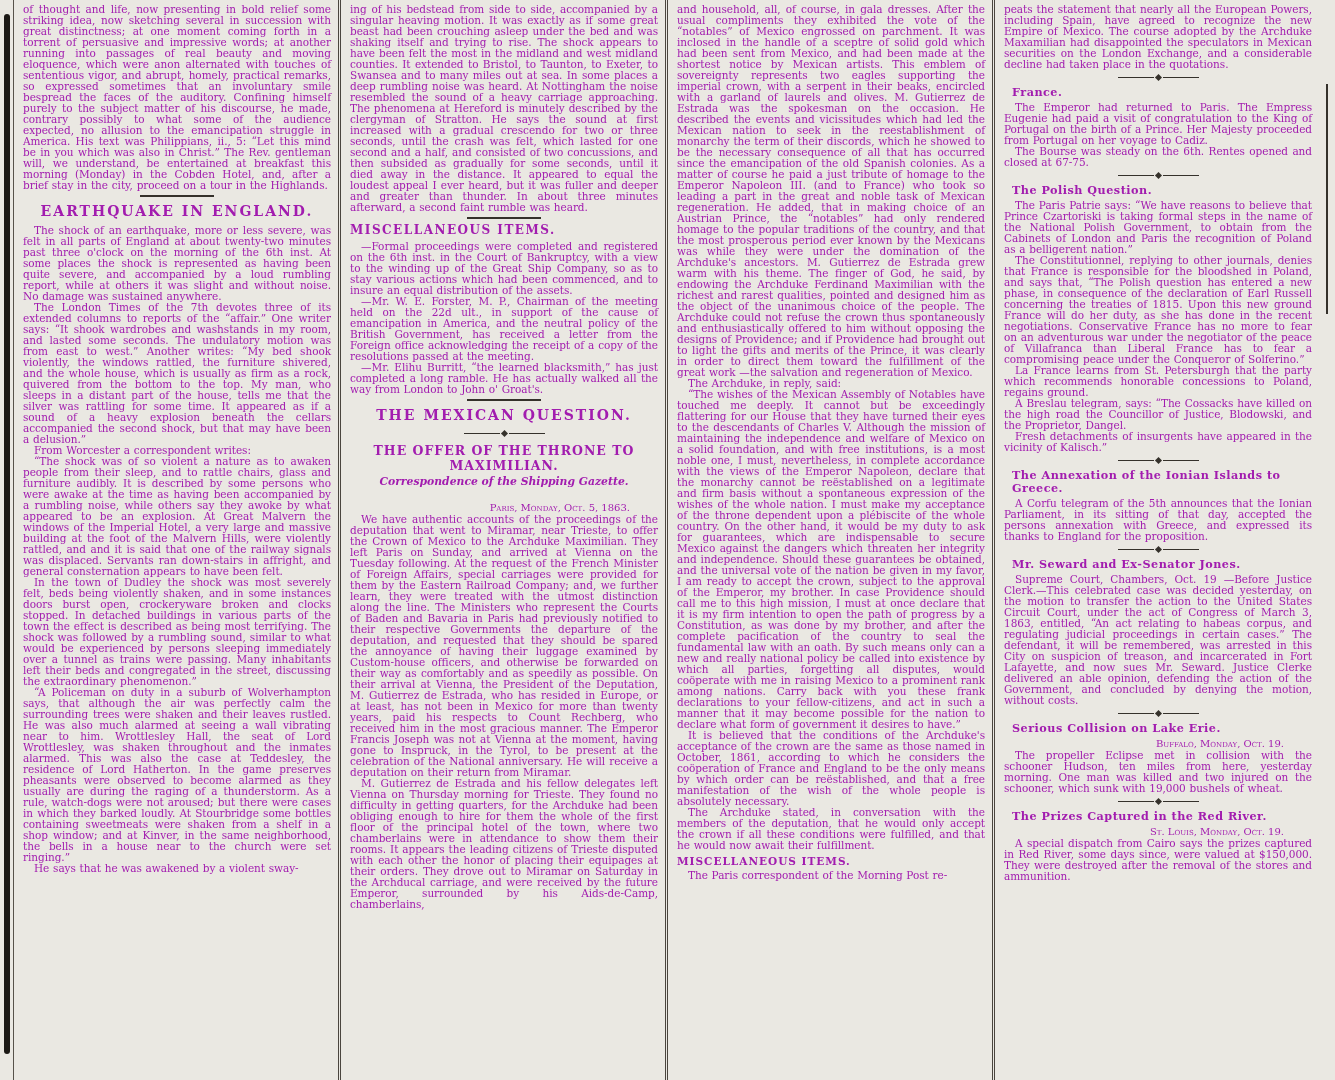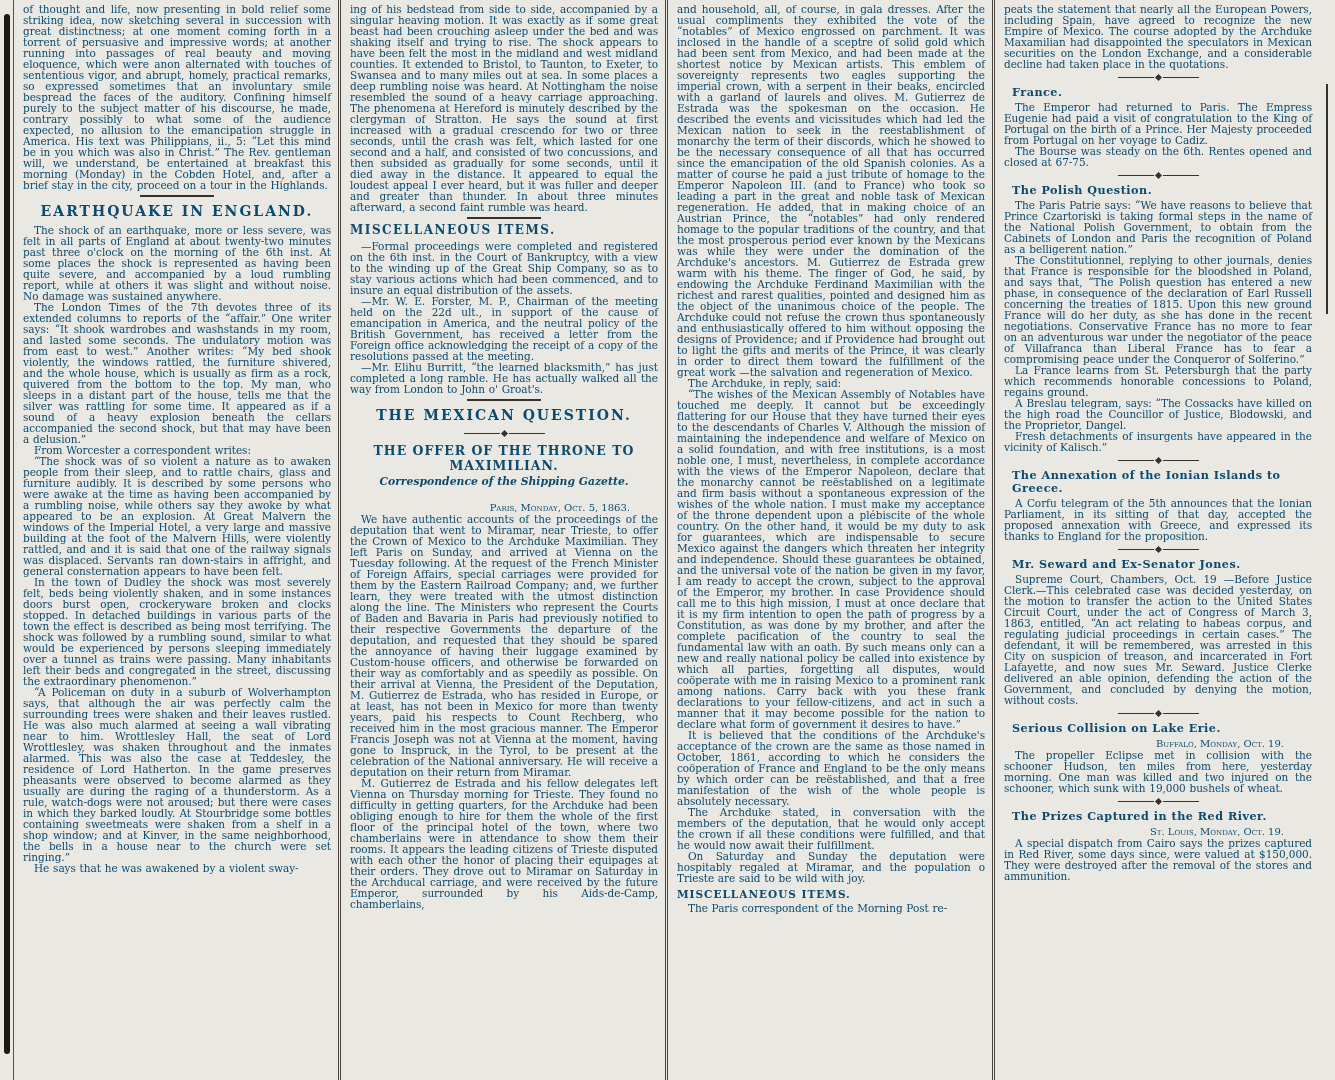--- a/index.html
+++ b/index.html
@@ -86,21 +86,21 @@
   .orn {
     display: flex; align-items: center; justify-content: center;
     gap: 2px; height: 9px; margin: 3px auto 3px;
   }
   .orn-line { width: 36px; height: 1.3px; background: #35312b; }
   .orn-diamond { width: 5px; height: 5px; background: #35312b; transform: rotate(45deg); }
 </style>
 </head>
 <body style="background: rgb(234, 232, 226);">
 
-<div class="scan" style="color: #0c4a6e;">
+<div class="scan" style="color: #a21caf;">
   <div class="edge-bar"></div>
   <div class="edge-right"></div>
   <div class="page">
       <div class="col">
         <div class="p pc">of thought and life, now presenting in bold relief some striking idea, now sketching several in succession with great distinctness; at one moment coming forth in a torrent of persuasive and impressive words; at another running into passages of real beauty and moving eloquence, which were anon alternated with touches of sententious vigor, and abrupt, homely, practical remarks, so expressed sometimes that an involuntary smile bespread the faces of the auditory. Confining himself purely to the subject matter of his discourse, he made, contrary possibly to what some of the audience expected, no allusion to the emancipation struggle in America. His text was Philippians, ii., 5: “Let this mind be in you which was also in Christ.” The Rev. gentleman will, we understand, be entertained at breakfast this morning (Monday) in the Cobden Hotel, and, after a brief stay in the city, proceed on a tour in the Highlands.</div>
         <div class="rule"></div>
         <div class="headline">EARTHQUAKE IN ENGLAND.</div>
         <div class="p">The shock of an earthquake, more or less severe, was felt in all parts of England at about twenty-two minutes past three o'clock on the morning of the 6th inst. At some places the shock is represented as having been quite severe, and accompanied by a loud rumbling report, while at others it was slight and without noise. No damage was sustained anywhere.</div>
         <div class="p">The London Times of the 7th devotes three of its extended columns to reports of the “affair.” One writer says: “It shook wardrobes and washstands in my room, and lasted some seconds. The undulatory motion was from east to west.” Another writes: “My bed shook violently, the windows rattled, the furniture shivered, and the whole house, which is usually as firm as a rock, quivered from the bottom to the top. My man, who sleeps in a distant part of the house, tells me that the silver was rattling for some time. It appeared as if a sound of a heavy explosion beneath the cellars accompanied the second shock, but that may have been a delusion.”</div>
         <div class="p">From Worcester a correspondent writes:</div>
@@ -128,21 +128,20 @@
         <div class="dateline">Paris, Monday, Oct. 5, 1863.</div>
         <div class="p">We have authentic accounts of the proceedings of the deputation that went to Miramar, near Trieste, to offer the Crown of Mexico to the Archduke Maximilian. They left Paris on Sunday, and arrived at Vienna on the Tuesday following. At the request of the French Minister of Foreign Affairs, special carriages were provided for them by the Eastern Railroad Company; and, we further learn, they were treated with the utmost distinction along the line. The Ministers who represent the Courts of Baden and Bavaria in Paris had previously notified to their respective Governments the departure of the deputation, and requested that they should be spared the annoyance of having their luggage examined by Custom-house officers, and otherwise be forwarded on their way as comfortably and as speedily as possible. On their arrival at Vienna, the President of the Deputation, M. Gutierrez de Estrada, who has resided in Europe, or at least, has not been in Mexico for more than twenty years, paid his respects to Count Rechberg, who received him in the most gracious manner. The Emperor Francis Joseph was not at Vienna at the moment, having gone to Inspruck, in the Tyrol, to be present at the celebration of the National anniversary. He will receive a deputation on their return from Miramar.</div>
         <div class="p">M. Gutierrez de Estrada and his fellow delegates left Vienna on Thursday morning for Trieste. They found no difficulty in getting quarters, for the Archduke had been obliging enough to hire for them the whole of the first floor of the principal hotel of the town, where two chamberlains were in attendance to show them their rooms. It appears the leading citizens of Trieste disputed with each other the honor of placing their equipages at their orders. They drove out to Miramar on Saturday in the Archducal carriage, and were received by the future Emperor, surrounded by his Aids-de-Camp, chamberlains,</div>
       </div>
       <div class="col">
         <div class="p pc">and household, all, of course, in gala dresses. After the usual compliments they exhibited the vote of the “notables” of Mexico engrossed on parchment. It was inclosed in the handle of a sceptre of solid gold which had been sent from Mexico, and had been made at the shortest notice by Mexican artists. This emblem of sovereignty represents two eagles supporting the imperial crown, with a serpent in their beaks, encircled with a garland of laurels and olives. M. Gutierrez de Estrada was the spokesman on the occasion. He described the events and vicissitudes which had led the Mexican nation to seek in the reestablishment of monarchy the term of their discords, which he showed to be the necessary consequence of all that has occurred since the emancipation of the old Spanish colonies. As a matter of course he paid a just tribute of homage to the Emperor Napoleon III. (and to France) who took so leading a part in the great and noble task of Mexican regeneration. He added, that in making choice of an Austrian Prince, the “notables” had only rendered homage to the popular traditions of the country, and that the most prosperous period ever known by the Mexicans was while they were under the domination of the Archduke's ancestors. M. Gutierrez de Estrada grew warm with his theme. The finger of God, he said, by endowing the Archduke Ferdinand Maximilian with the richest and rarest qualities, pointed and designed him as the object of the unanimous choice of the people. The Archduke could not refuse the crown thus spontaneously and enthusiastically offered to him without opposing the designs of Providence; and if Providence had brought out to light the gifts and merits of the Prince, it was clearly in order to direct them toward the fulfillment of the great work —the salvation and regeneration of Mexico.</div>
         <div class="p">The Archduke, in reply, said:</div>
         <div class="p">“The wishes of the Mexican Assembly of Notables have touched me deeply. It cannot but be exceedingly flattering for our House that they have turned their eyes to the descendants of Charles V. Although the mission of maintaining the independence and welfare of Mexico on a solid foundation, and with free institutions, is a most noble one, I must, nevertheless, in complete accordance with the views of the Emperor Napoleon, declare that the monarchy cannot be reëstablished on a legitimate and firm basis without a spontaneous expression of the wishes of the whole nation. I must make my acceptance of the throne dependent upon a plébiscite of the whole country. On the other hand, it would be my duty to ask for guarantees, which are indispensable to secure Mexico against the dangers which threaten her integrity and independence. Should these guarantees be obtained, and the universal vote of the nation be given in my favor, I am ready to accept the crown, subject to the approval of the Emperor, my brother. In case Providence should call me to this high mission, I must at once declare that it is my firm intention to open the path of progress by a Constitution, as was done by my brother, and after the complete pacification of the country to seal the fundamental law with an oath. By such means only can a new and really national policy be called into existence by which all parties, forgetting all disputes, would coöperate with me in raising Mexico to a prominent rank among nations. Carry back with you these frank declarations to your fellow-citizens, and act in such a manner that it may become possible for the nation to declare what form of government it desires to have.”</div>
         <div class="p">It is believed that the conditions of the Archduke's acceptance of the crown are the same as those named in October, 1861, according to which he considers the coöperation of France and England to be the only means by which order can be reëstablished, and that a free manifestation of the wish of the whole people is absolutely necessary.</div>
         <div class="p">The Archduke stated, in conversation with the members of the deputation, that he would only accept the crown if all these conditions were fulfilled, and that he would now await their fulfillment.</div>
-        <div class="p">On Saturday and Sunday the deputation were hospitably regaled at Miramar, and the population o Trieste are said to be wild with joy.</div>
         <div class="misc misc-sm">MISCELLANEOUS ITEMS.</div>
         <div class="p">The Paris correspondent of the Morning Post re-</div>
       </div>
       <div class="col">
         <div class="p pc">peats the statement that nearly all the European Powers, including Spain, have agreed to recognize the new Empire of Mexico. The course adopted by the Archduke Maxamilian had disappointed the speculators in Mexican securities on the London Exchange, and a considerable decline had taken place in the quotations.</div>
         <div class="orn">
           <span class="orn-line"></span>
           <span class="orn-diamond"></span>
           <span class="orn-line"></span>
         </div>
@@ -159,21 +158,21 @@
         <div class="p">The Constitutionnel, replying to other journals, denies that France is responsible for the bloodshed in Poland, and says that, “The Polish question has entered a new phase, in consequence of the declaration of Earl Russell concerning the treaties of 1815. Upon this new ground France will do her duty, as she has done in the recent negotiations. Conservative France has no more to fear on an adventurous war under the negotiator of the peace of Villafranca than Liberal France has to fear a compromising peace under the Conqueror of Solferino.”</div>
         <div class="p">La France learns from St. Petersburgh that the party which recommends honorable concessions to Poland, regains ground.</div>
         <div class="p">A Breslau telegram, says: “The Cossacks have killed on the high road the Councillor of Justice, Blodowski, and the Proprietor, Dangel.</div>
         <div class="p">Fresh detachments of insurgents have appeared in the vicinity of Kalisch.”</div>
         <div class="orn">
           <span class="orn-line"></span>
           <span class="orn-diamond"></span>
           <span class="orn-line"></span>
         </div>
         <div class="cross">The Annexation of the Ionian Islands to Greece.</div>
-        <div class="p">A Corfu telegram of the 5th announces that the Ionian Parliament, in its sitting of that day, accepted the proposed annexation with Greece, and expressed its thanks to England for the proposition.</div>
+        <div class="p">A Corfu telegram of the 5th announces that the Ionian Parliament, in its sitting of that day, accepted the persons annexation with Greece, and expressed its thanks to England for the proposition.</div>
         <div class="orn">
           <span class="orn-line"></span>
           <span class="orn-diamond"></span>
           <span class="orn-line"></span>
         </div>
         <div class="cross">Mr. Seward and Ex-Senator Jones.</div>
         <div class="p">Supreme Court, Chambers, Oct. 19 —Before Justice Clerk.—This celebrated case was decided yesterday, on the motion to transfer the action to the United States Circuit Court, under the act of Congress of March 3, 1863, entitled, “An act relating to habeas corpus, and regulating judicial proceedings in certain cases.” The defendant, it will be remembered, was arrested in this City on suspicion of treason, and incarcerated in Fort Lafayette, and now sues Mr. Seward. Justice Clerke delivered an able opinion, defending the action of the Government, and concluded by denying the motion, without costs.</div>
         <div class="orn">
           <span class="orn-line"></span>
           <span class="orn-diamond"></span>

